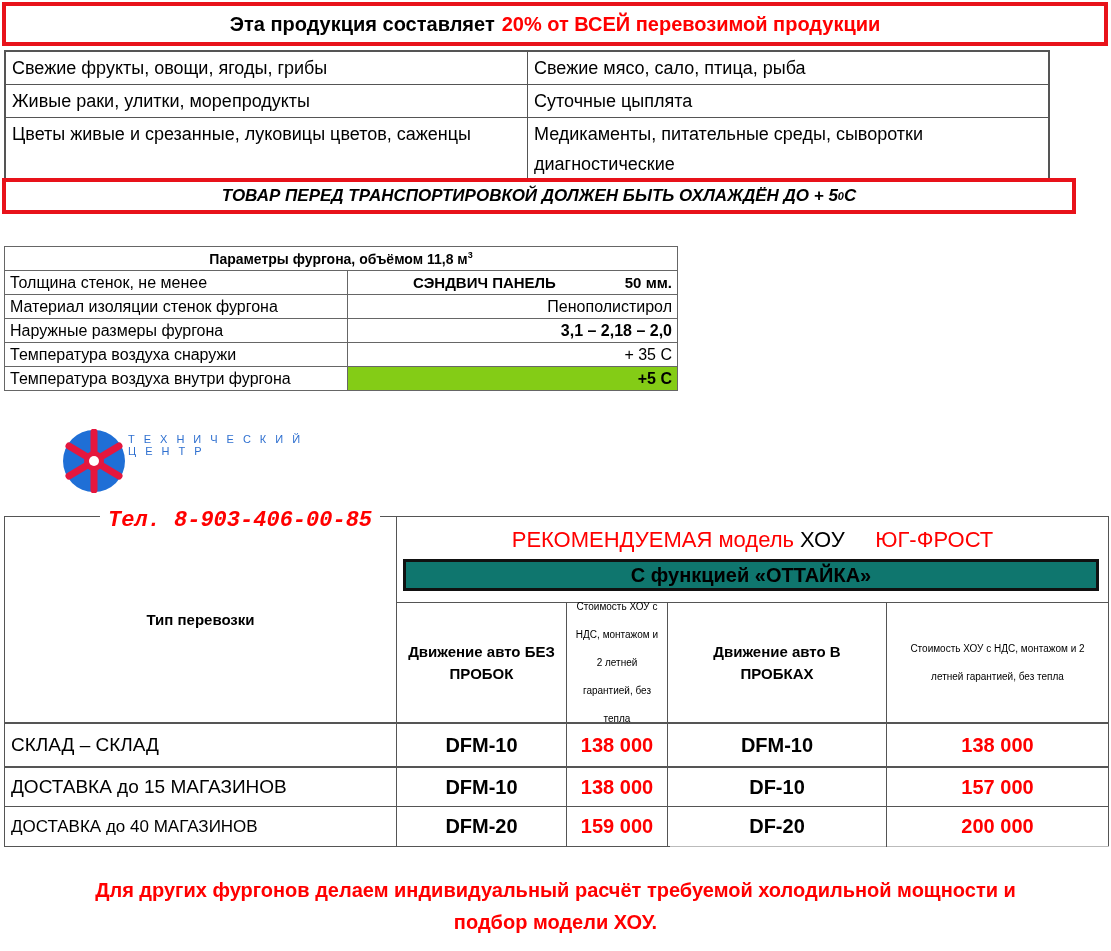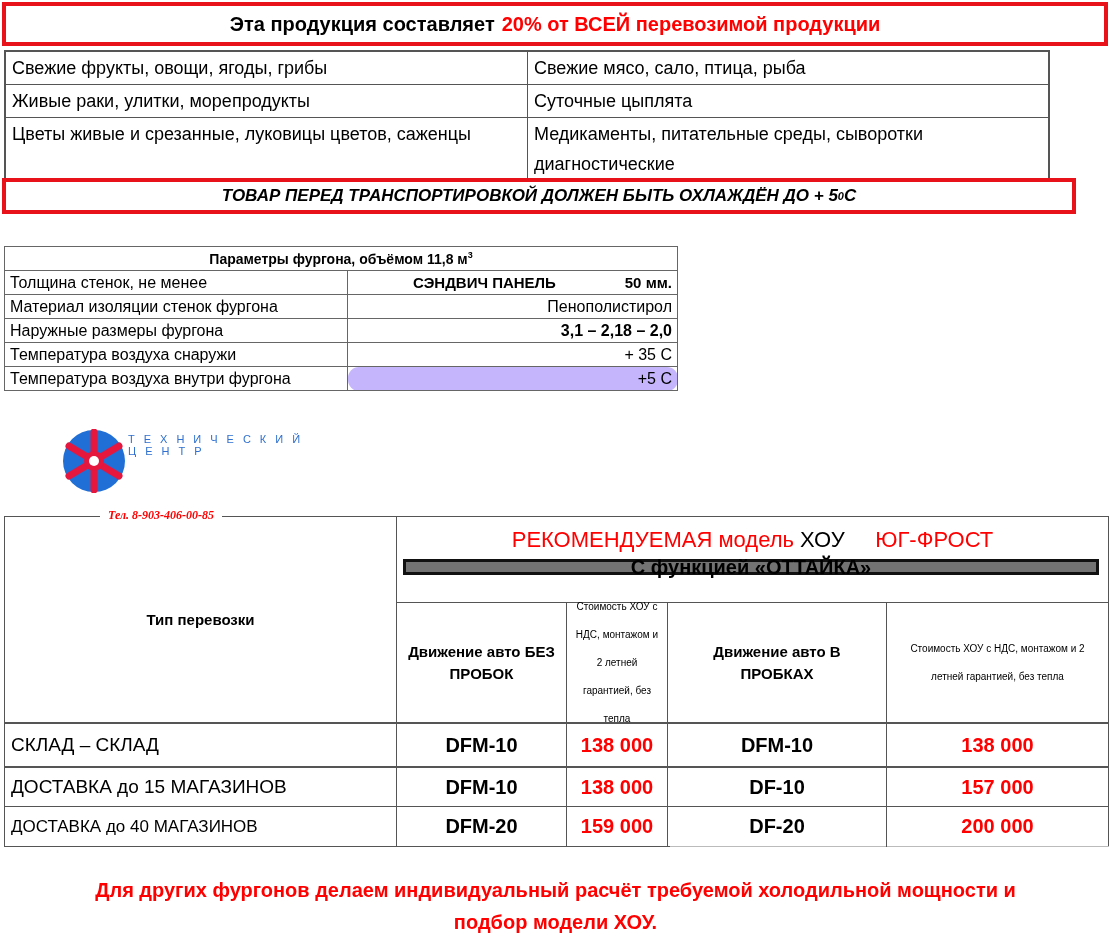--- a/index.html
+++ b/index.html
@@ -25,43 +25,43 @@
                    font-weight: bold; font-style: italic; font-size: 17px; background: #fff; }
     #warn-banner sup { font-size: 11px; }
 
     
     #params { left: 4px; top: 246px; width: 674px; border-collapse: collapse; }
     #params td { border: 1px solid #666; font-size: 16px; height: 24px; padding: 0 5px; }
     #params td.head { text-align: center; font-weight: bold; font-size: 14px; }
     #params td.k { width: 343px; }
     #params td.v { text-align: right; }
     #params td.b { font-weight: bold; }
-    #params td.green { background: #c4b5fd; font-weight: normal; border-radius: 11px; }
+    #params td.green { background: #84cc16; font-weight: bold; }
     #params sup { font-size: 9px; }
     .sandwich { display: flex; justify-content: space-between; padding-left: 60px; font-weight: bold; font-size: 15px; }
 
     
     #logo { left: 62px; top: 427px; width: 340px; height: 70px; }
     #logo-sub { position: absolute; left: 66px; top: 6px; font-size: 11px; letter-spacing: 9px; color: #2f70d0; }
     #logo-word { position: absolute; left: 63px; top: 14px; font-size: 44px; font-weight: 900; letter-spacing: -1px; font-family: "DejaVu Sans", sans-serif; }
     #logo-word .a { color: #e5173e; }
     #logo-word .b { color: #1f6fd6; }
     .mt-line { position: absolute; background: #555; }
-    #phone { left: 100px; top: 508px; padding: 0 8px; background: #fff; font-family: Liberation Serif, serif;
-             font-weight: bold; font-style: italic; font-size: 12px; color: #ff0000; }
+    #phone { left: 100px; top: 508px; padding: 0 8px; background: #fff; font-family: Liberation Mono, monospace;
+             font-weight: bold; font-style: italic; font-size: 22px; color: #ff0000; }
     .cell { position: absolute; display: flex; align-items: center; justify-content: center; text-align: center; }
     .hdr { font-weight: bold; font-size: 15px; line-height: 22px; }
     .hdr-s { font-weight: normal; font-size: 10px; line-height: 28px; }
     .rowlabel { justify-content: flex-start; padding-left: 6px; font-size: 19px; }
     .model { font-weight: bold; font-size: 20px; }
     .price { font-weight: bold; font-size: 20px; color: #ff0000; }
 
     #rec-title { left: 396px; top: 525px; width: 713px; height: 30px; font-weight: normal; font-size: 22px; }
     #rec-title .red { color: #ff0000; }
-    #ottaika { left: 403px; top: 559px; width: 696px; height: 16px; background: #737373; border: 3px solid #111;
+    #ottaika { left: 403px; top: 559px; width: 696px; height: 32px; background: #0f766e; border: 3px solid #111;
                font-weight: bold; font-size: 20px; }
 
     #footer-note { left: 0; top: 874px; width: 1111px; text-align: center; color: #ff0000; font-weight: bold;
                    font-size: 20px; line-height: 32px; }
   </style>
 </head>
 <body>
 
 <div id="top-banner" class="abs">
   <span>Эта продукция составляет</span>

